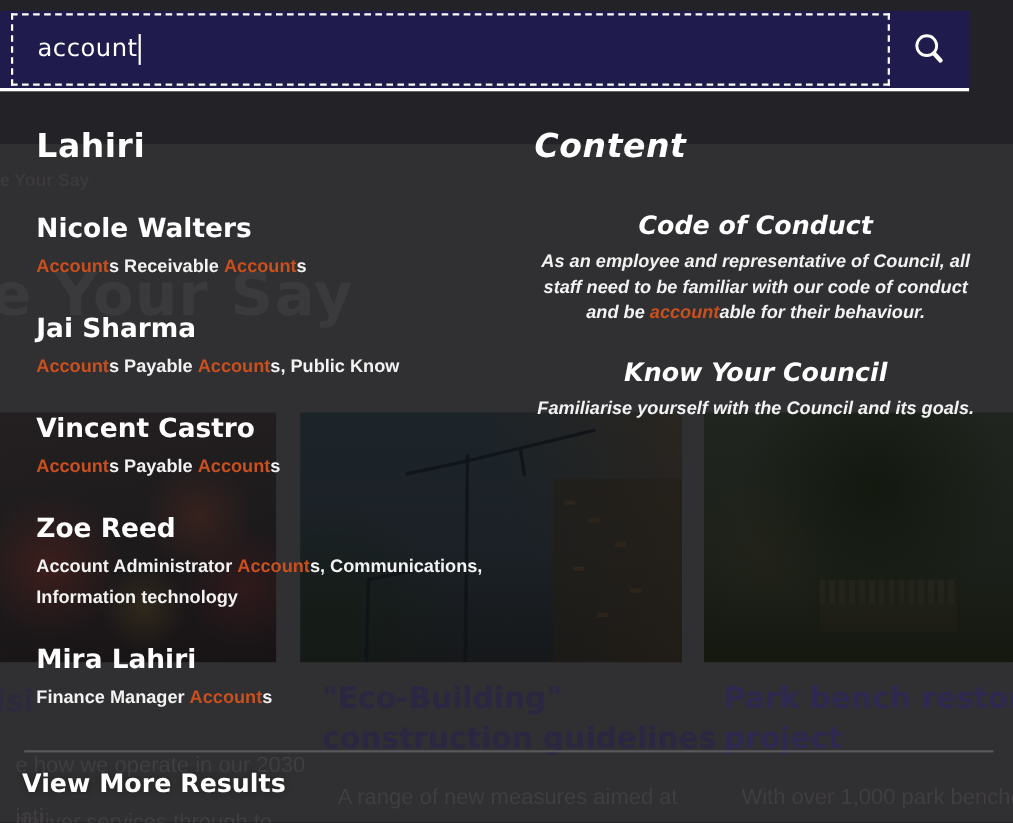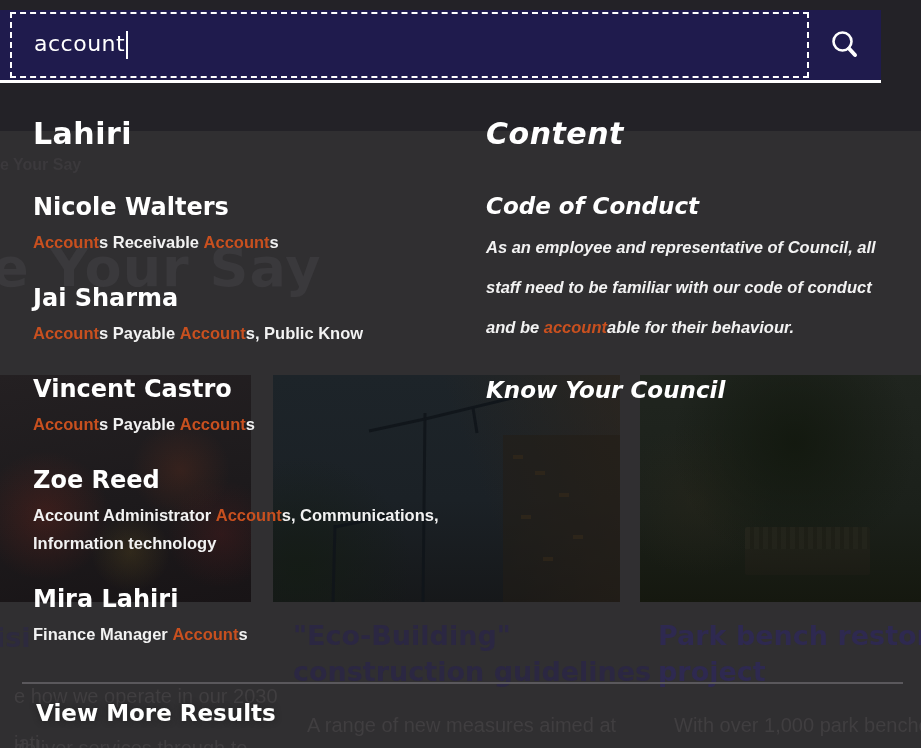--- a/index.html
+++ b/index.html
@@ -52,24 +52,24 @@
   
   .results{position:absolute; inset:0; z-index:3;}
   .col{position:absolute; top:116px;}
   .col-staff{left:33px; width:415px;}
   .col-content{left:486px; width:402px;font-style:italic;}
   h2.section{margin:0 0 42px 0; font-family:"DejaVu Sans",sans-serif; font-size:30px; font-weight:800; color:#ffffff; letter-spacing:.5px;}
   .staff-item{margin-bottom:28px;}
   .staff-name{margin:0 0 7px 0; font-family:"DejaVu Sans",sans-serif; font-size:24px; font-weight:800; color:#ffffff; cursor:pointer;}
   .meta{margin:0; font-size:16.5px; font-weight:600; color:#f2f2f2; line-height:28px;}
   .hl{color:#c8501f; font-weight:700;}
-  .content-item{margin-bottom:30px;}
+  .content-item{margin-bottom:30px;text-align:center;}
   .content-title{margin:0 0 8px 0; font-family:"DejaVu Sans",sans-serif; font-size:23px; font-weight:800; color:#ffffff; cursor:pointer;}
-  .content-body{margin:0; font-size:16.5px; font-weight:600; color:#f2f2f2; line-height:40px;}
-  .view-more{position:absolute; left:36px; top:700px; font-family:"DejaVu Sans",sans-serif; font-size:23px; font-weight:800; color:#ffffff; cursor:pointer; z-index:4; text-shadow:0 0 6px rgba(30,30,30,.8);}
+  .content-body{margin:0; font-size:16.5px; font-weight:600; color:#f2f2f2; line-height:23px;}
+  .view-more{position:absolute; left:20px; top:700px; font-family:"DejaVu Sans",sans-serif; font-size:23px; font-weight:800; color:#ffffff; cursor:pointer; z-index:4; text-shadow:0 0 6px rgba(30,30,30,.8);}
 </style>
 </head>
 <body>
 
 <div class="screen">
 
   <div class="bg-layer">
     <div class="bg-topband"></div>
     <div class="bg-faint-small">e Your Say</div>
     <div class="bg-faint-large">e Your Say</div>
@@ -157,19 +157,20 @@
 
     <div class="col col-content">
       <h2 class="section">Content</h2>
 
       <div class="content-item">
         <div class="content-title">Code of Conduct</div>
         <p class="content-body"><span>As an employee and representative of Council, all staff need to be familiar with our code of conduct and be </span><span class="hl">account</span><span>able for their behaviour.</span></p>
       </div>
       <div class="content-item">
         <div class="content-title">Know Your Council</div>
+        <p class="content-body"><span>Familiarise yourself with the Council and its goals.</span></p>
       </div>
     </div>
 
     <a class="view-more">View More Results</a>
   </div>
 
 </div>
 
 </body></html>

